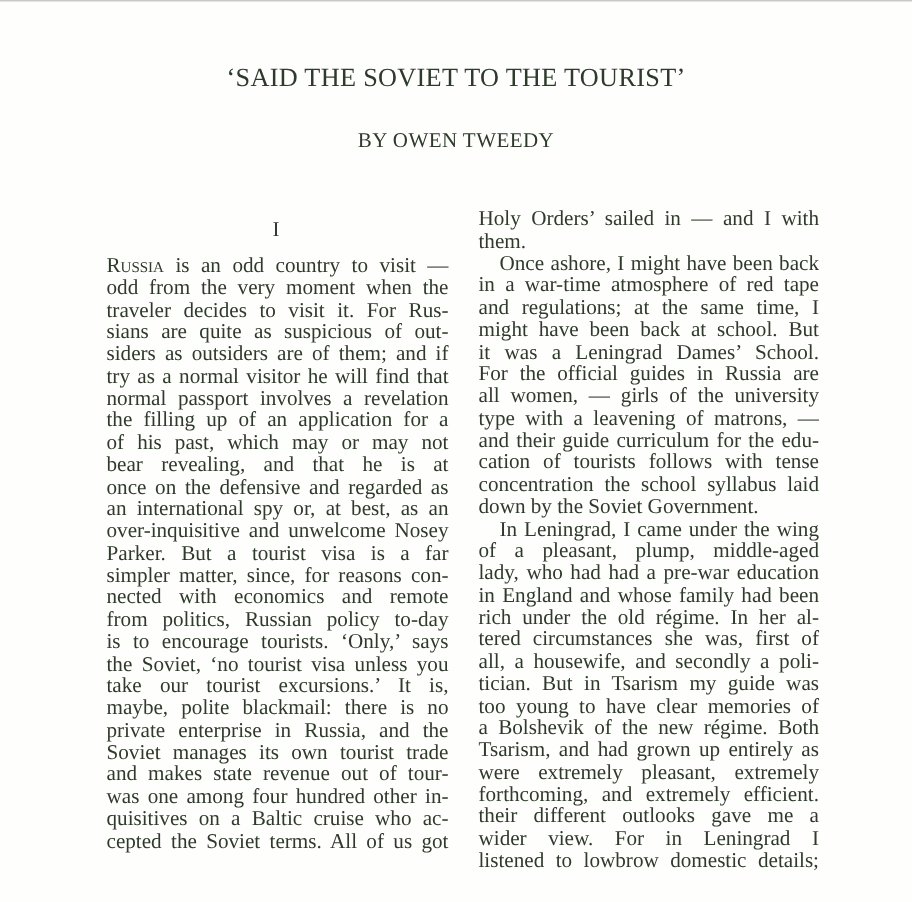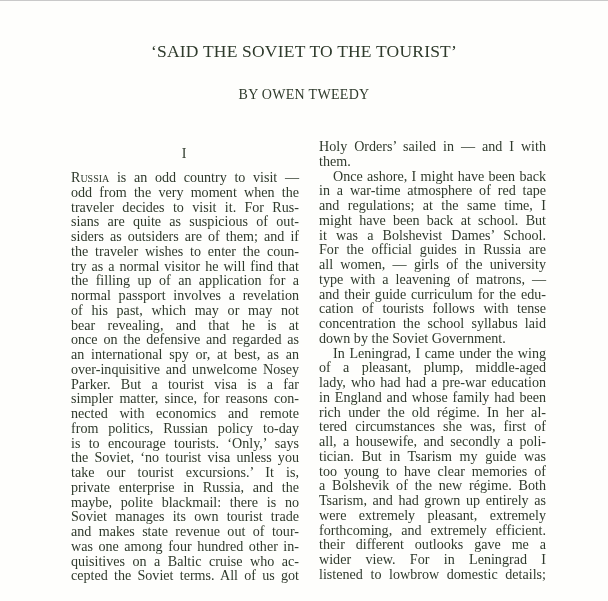--- a/index.html
+++ b/index.html
@@ -95,53 +95,52 @@
   <div class="title">‘SAID THE SOVIET TO THE TOURIST’</div>
   <div class="byline">BY OWEN TWEEDY</div>
   <div class="section-num">I</div>
 
   <div class="col col-left" id="col-left">
     <span class="line"><span class="smallcaps">Russia</span><span> is an odd country to visit —</span></span>
   <span class="line">odd from the very moment when the</span>
       <span class="line">traveler decides to visit it.  For Rus-</span>
       <span class="line">sians are quite as suspicious of out-</span>
       <span class="line">siders as outsiders are of them; and if</span>
-      <span class="line">the traveler wishes to enter the coun-</span>
       <span class="line">try as a normal visitor he will find that</span>
+      <span class="line">normal passport involves a revelation</span>
       <span class="line">the filling up of an application for a</span>
-      <span class="line">normal passport involves a revelation</span>
       <span class="line">of his past, which may or may not</span>
       <span class="line">bear revealing, and that he is at</span>
       <span class="line">once on the defensive and regarded as</span>
       <span class="line">an international spy or, at best, as an</span>
       <span class="line">over-inquisitive and unwelcome Nosey</span>
       <span class="line">Parker.  But a tourist visa is a far</span>
       <span class="line">simpler matter, since, for reasons con-</span>
       <span class="line">nected with economics and remote</span>
       <span class="line">from politics, Russian policy to-day</span>
       <span class="line">is to encourage tourists.  ‘Only,’ says</span>
       <span class="line">the Soviet, ‘no tourist visa unless you</span>
       <span class="line">take our tourist excursions.’  It is,</span>
+      <span class="line">maybe, polite blackmail: there is no</span>
       <span class="line">private enterprise in Russia, and the</span>
-      <span class="line">maybe, polite blackmail: there is no</span>
       <span class="line">Soviet manages its own tourist trade</span>
       <span class="line">and makes state revenue out of tour-</span>
       <span class="line">was one among four hundred other in-</span>
       <span class="line">quisitives on a Baltic cruise who ac-</span>
       <span class="line">cepted the Soviet terms.  All of us got</span>
     </div>
 
   <div class="col col-right" id="col-right">
       <span class="line">Holy Orders’ sailed in — and I with</span>
       <span class="line last">them.</span>
       <span class="line indent">Once ashore, I might have been back</span>
       <span class="line">in a war-time atmosphere of red tape</span>
       <span class="line">and regulations; at the same time, I</span>
       <span class="line">might have been back at school.  But</span>
-      <span class="line">it was a Bolshevist Dames’ School.</span>
+      <span class="line">it was a Leningrad Dames’ School.</span>
       <span class="line">For the official guides in Russia are</span>
       <span class="line">all women, — girls of the university</span>
       <span class="line">type with a leavening of matrons, —</span>
       <span class="line">and their guide curriculum for the edu-</span>
       <span class="line">cation of tourists follows with tense</span>
       <span class="line">concentration the school syllabus laid</span>
       <span class="line last">down by the Soviet Government.</span>
       <span class="line indent">In Leningrad, I came under the wing</span>
       <span class="line">of a pleasant, plump, middle-aged</span>
       <span class="line">lady, who had had a pre-war education</span>

